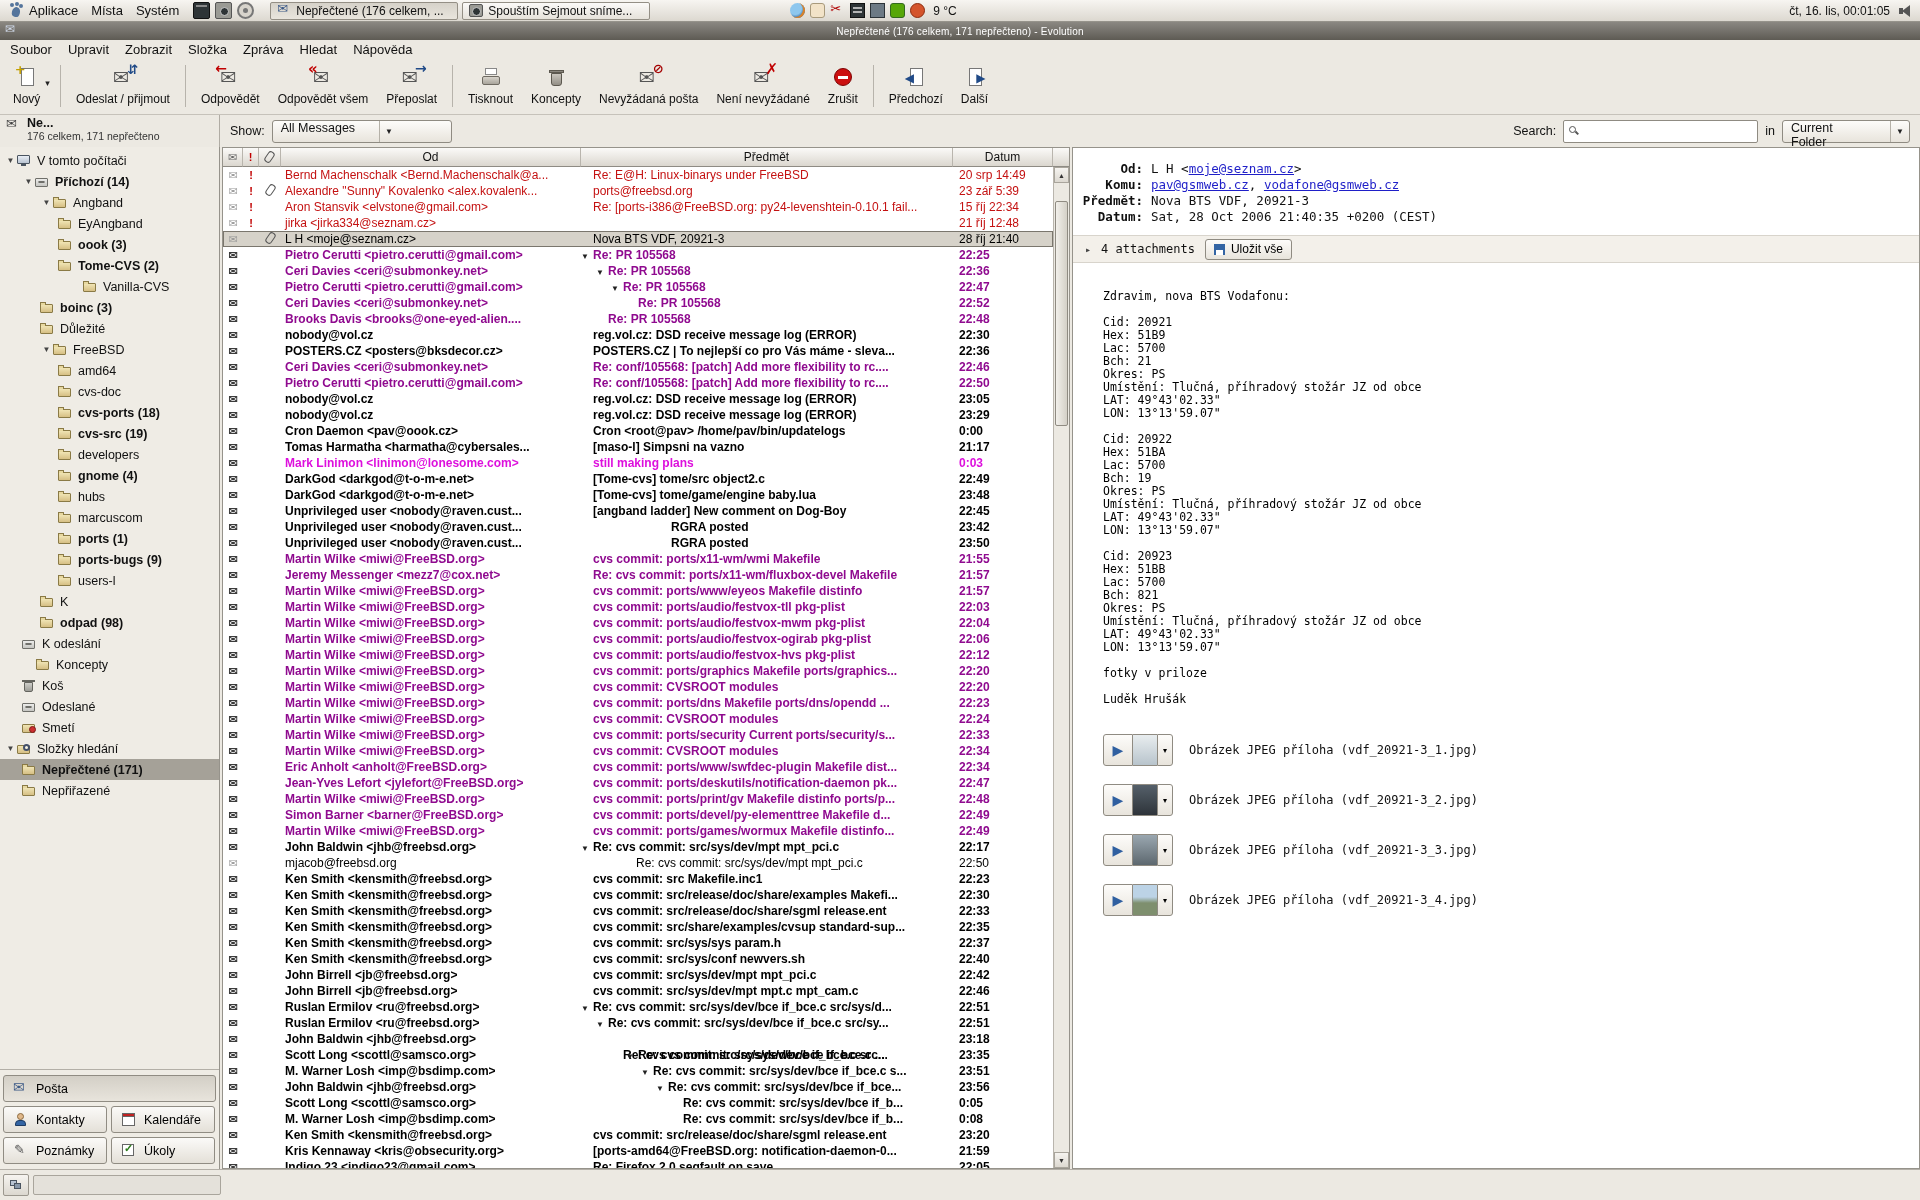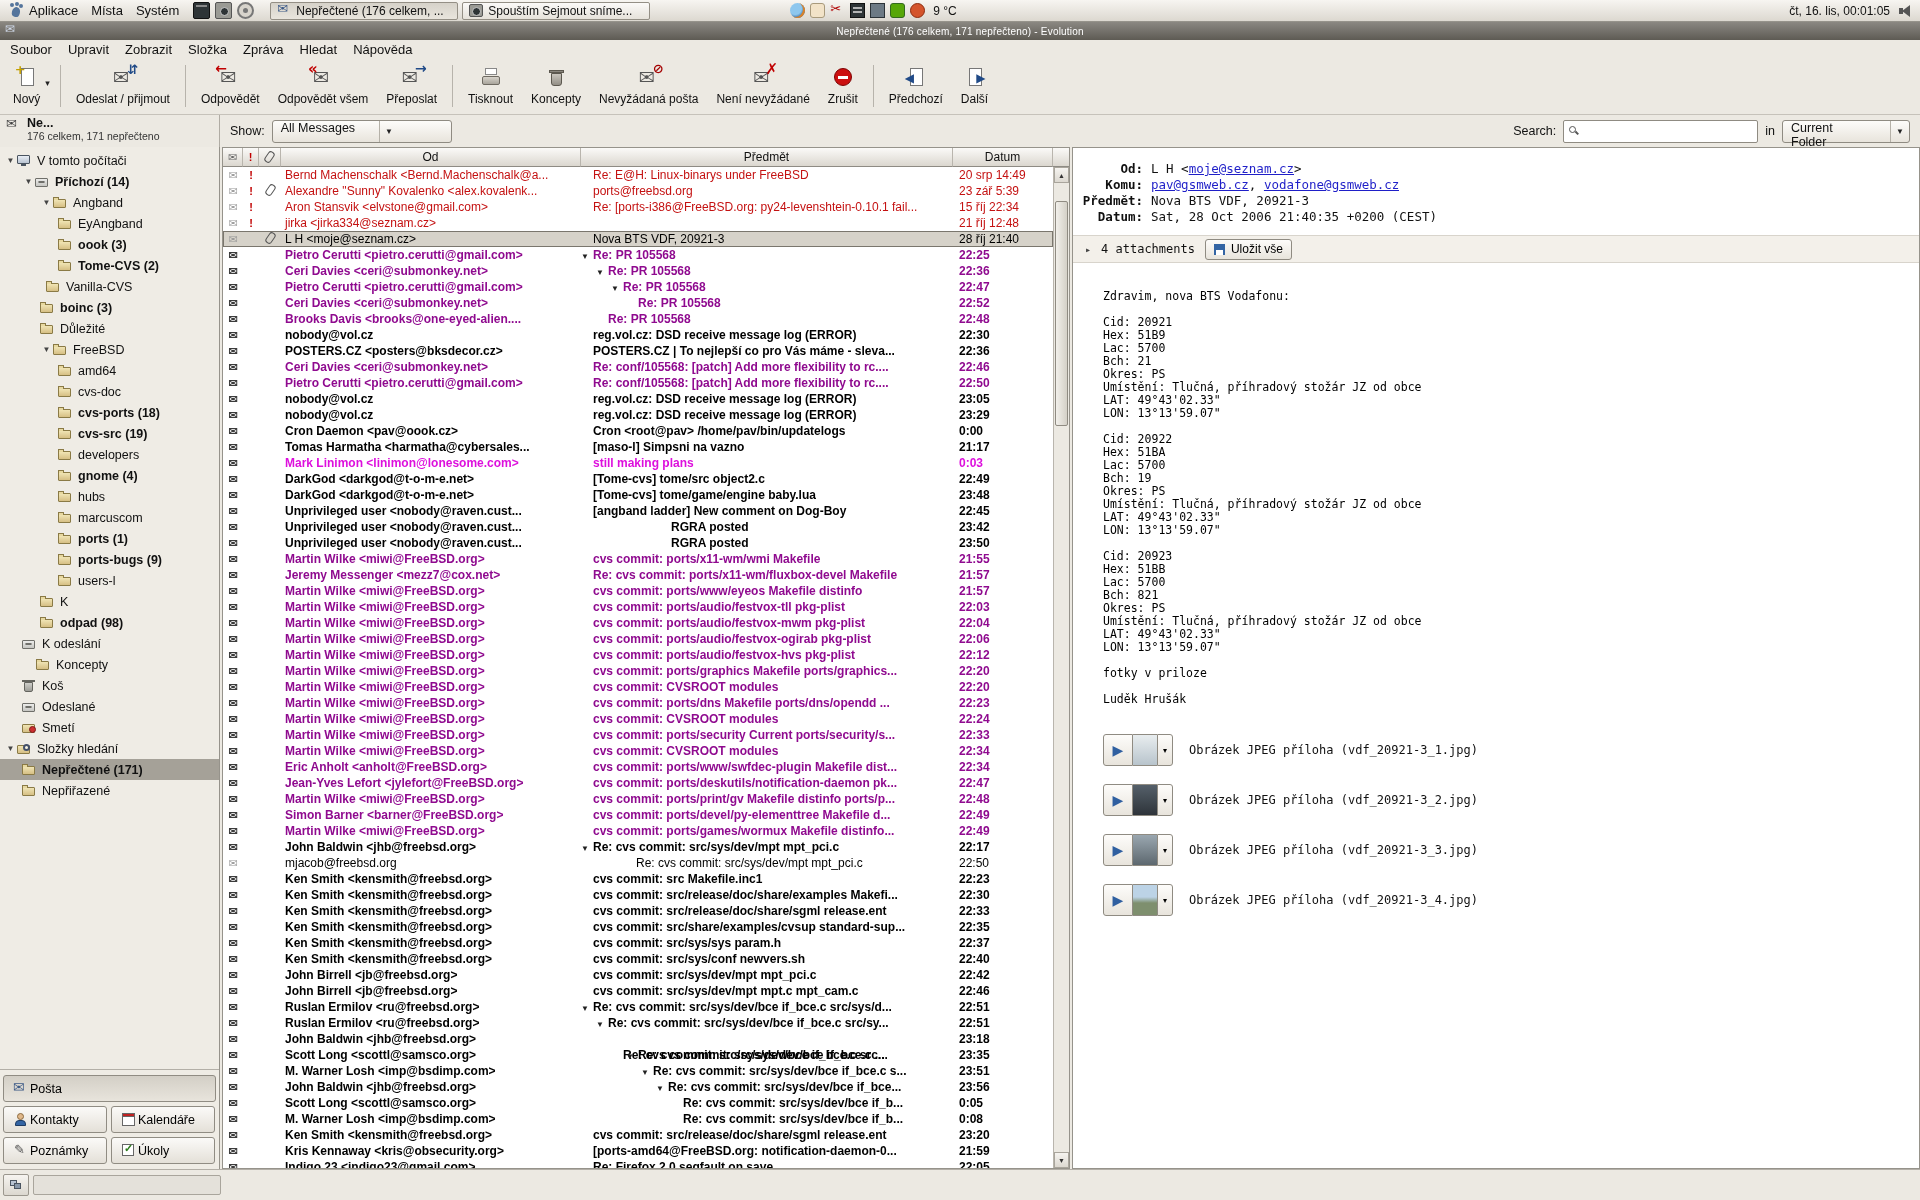--- a/index.html
+++ b/index.html
@@ -135,21 +135,21 @@
   [data-name="computer-icon"]::after{content:"";left:4px;top:10px;width:5px;height:2px;background:#4a5460;border:none}
   [data-name="inbox-icon"]::before,[data-name="outbox-icon"]::before,[data-name="sent-icon"]::before
       {background:linear-gradient(#ececea,#c6c6c2);border-color:#6f6f6a}
   [data-name="inbox-icon"]::after,[data-name="outbox-icon"]::after,[data-name="sent-icon"]::after
       {content:"";left:3px;top:6px;width:7px;height:2px;background:#fff;border:1px solid #6f6f6a;border-radius:1px}
   [data-name="trash-icon"]::before{left:2px;top:3px;width:9px;height:10px;background:linear-gradient(#cfcfca,#9d9d97);border:1px solid #64645e;border-radius:0 0 2px 2px}
   [data-name="trash-icon"]::after{content:"";left:0;top:1px;width:13px;height:2px;background:#8f8f89;border:1px solid #64645e;box-sizing:border-box}
   [data-name="junk-folder-icon"]::after{content:"";left:7px;top:5px;width:7px;height:7px;background:#cc2f2f;border:1px solid #801b1b;border-radius:50%;box-sizing:border-box}
   [data-name="search-folder-icon"]::after{content:"";left:6px;top:2px;width:7px;height:7px;border:2px solid #44506a;border-radius:50%;background:rgba(255,255,255,.65);box-sizing:border-box}
   #switcher{border-top:1px solid #B3AFA7;padding:5px 3px;display:flex;flex-wrap:wrap;gap:4px}
-  .sw-btn{display:flex;align-items:center;gap:1px;height:27px;padding:0 9px;box-sizing:border-box;width:104px;
+  .sw-btn{display:flex;align-items:center;gap:7px;height:27px;padding:0 9px;box-sizing:border-box;width:104px;
       background:linear-gradient(#FBFAF8,#E4E0D8);border:1px solid #908C83;border-radius:3px;font-size:12.5px;white-space:nowrap;overflow:hidden}
   .sw-btn.wide{width:100%}
   .sw-btn.active{background:linear-gradient(#D3CFC6,#E8E4DC)}
   .sw-icon{width:16px;height:14px;flex:none;position:relative}
   [data-name="mail-icon"]::before{content:"✉";font-size:14px;color:#3d5a87;position:absolute;top:-3px;left:0}
   [data-name="contacts-icon"]::before{content:"";position:absolute;left:4px;top:0;width:7px;height:7px;background:#e0b88a;border:1px solid #8c6a3f;border-radius:50%;box-sizing:border-box}
   [data-name="contacts-icon"]::after{content:"";position:absolute;left:2px;top:7px;width:11px;height:6px;background:#3465a4;border:1px solid #1f3c63;border-radius:4px 4px 0 0;box-sizing:border-box}
   [data-name="calendar-icon"]::before{content:"";position:absolute;left:1px;top:0;width:13px;height:13px;background:#fff;border:1px solid #666;box-sizing:border-box}
   [data-name="calendar-icon"]::after{content:"";position:absolute;left:1px;top:0;width:13px;height:4px;background:#c02222;border:1px solid #666;box-sizing:border-box}
   [data-name="memos-icon"]::before{content:"✎";position:absolute;left:1px;top:-2px;font-size:13px;color:#555}
@@ -472,21 +472,21 @@
         <span class="ticon" data-name="folder-icon"></span>
         <span class="tlabel" data-name="folder-label">oook (3)</span>
       </div>
 
       <div class="trow bold" data-name="folder-item" style="padding-left: 58px;">
 
         <span class="ticon" data-name="folder-icon"></span>
         <span class="tlabel" data-name="folder-label">Tome-CVS (2)</span>
       </div>
 
-      <div class="trow" data-name="folder-item" style="padding-left: 46px;">
+      <div class="trow" data-name="folder-item" style="padding-left: 46px; margin-left: 37px;">
 
         <span class="ticon" data-name="folder-icon"></span>
         <span class="tlabel" data-name="folder-label">Vanilla-CVS</span>
       </div>
 
       <div class="trow bold" data-name="folder-item" style="padding-left: 40px;">
 
         <span class="ticon" data-name="folder-icon"></span>
         <span class="tlabel" data-name="folder-label">boinc (3)</span>
       </div>

